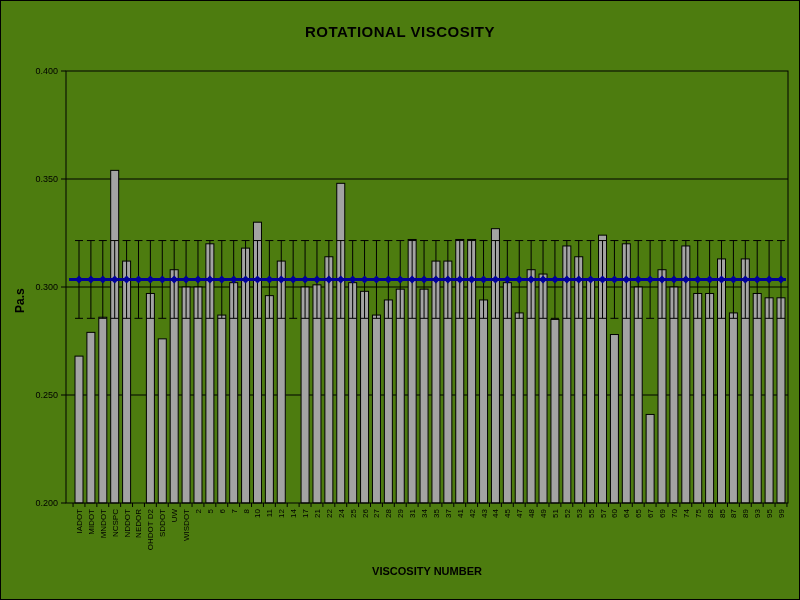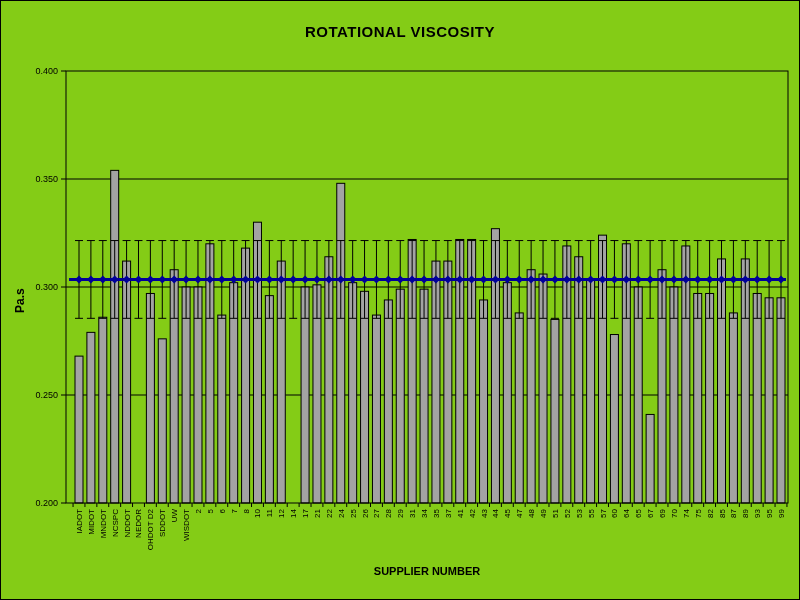--- a/index.html
+++ b/index.html
@@ -1,18 +1,18 @@
 <!DOCTYPE html>
 <html><head>
 <meta charset="utf-8">
 <style>
   html,body{margin:0;padding:0;background:#fff;}
   .chart-frame{
     position:relative;width:798px;height:598px;border:1px solid #000;
-    background:#84cc16;font-family:"Liberation Sans",sans-serif;overflow:hidden;text-decoration:underline;
+    background:#4d7c0f;font-family:"Liberation Sans",sans-serif;overflow:hidden;text-decoration:underline;
   }
   .chart-title{
     position:absolute;top:22px;left:0;width:100%;text-align:center;
     font-size:15px;font-weight:bold;color:#000;letter-spacing:0.5px;
   }
   .y-axis-title{
     position:absolute;left:12px;top:312px;font-size:12px;font-weight:bold;color:#000;
     transform:rotate(-90deg);transform-origin:top left;white-space:nowrap;
   }
   .x-axis-title{
@@ -456,14 +456,14 @@
       <text x="687.8135593220339" y="508" text-anchor="end" font-size="8" font-family="&quot;Liberation Sans&quot;,sans-serif" fill="#000" transform="rotate(-90 687.8135593220339 508)">74</text>
       <text x="699.7118644067797" y="508" text-anchor="end" font-size="8" font-family="&quot;Liberation Sans&quot;,sans-serif" fill="#000" transform="rotate(-90 699.7118644067797 508)">75</text>
       <text x="711.6101694915254" y="508" text-anchor="end" font-size="8" font-family="&quot;Liberation Sans&quot;,sans-serif" fill="#000" transform="rotate(-90 711.6101694915254 508)">82</text>
       <text x="723.5084745762712" y="508" text-anchor="end" font-size="8" font-family="&quot;Liberation Sans&quot;,sans-serif" fill="#000" transform="rotate(-90 723.5084745762712 508)">85</text>
       <text x="735.4067796610169" y="508" text-anchor="end" font-size="8" font-family="&quot;Liberation Sans&quot;,sans-serif" fill="#000" transform="rotate(-90 735.4067796610169 508)">87</text>
       <text x="747.3050847457628" y="508" text-anchor="end" font-size="8" font-family="&quot;Liberation Sans&quot;,sans-serif" fill="#000" transform="rotate(-90 747.3050847457628 508)">89</text>
       <text x="759.2033898305085" y="508" text-anchor="end" font-size="8" font-family="&quot;Liberation Sans&quot;,sans-serif" fill="#000" transform="rotate(-90 759.2033898305085 508)">93</text>
       <text x="771.1016949152543" y="508" text-anchor="end" font-size="8" font-family="&quot;Liberation Sans&quot;,sans-serif" fill="#000" transform="rotate(-90 771.1016949152543 508)">95</text>
       <text x="783" y="508" text-anchor="end" font-size="8" font-family="&quot;Liberation Sans&quot;,sans-serif" fill="#000" transform="rotate(-90 783 508)">99</text>
     </svg>
-  <div class="x-axis-title">SUPPLIER NUMBER</div>
+  <div class="x-axis-title">VISCOSITY NUMBER</div>
 </div>
 
 </body></html>

